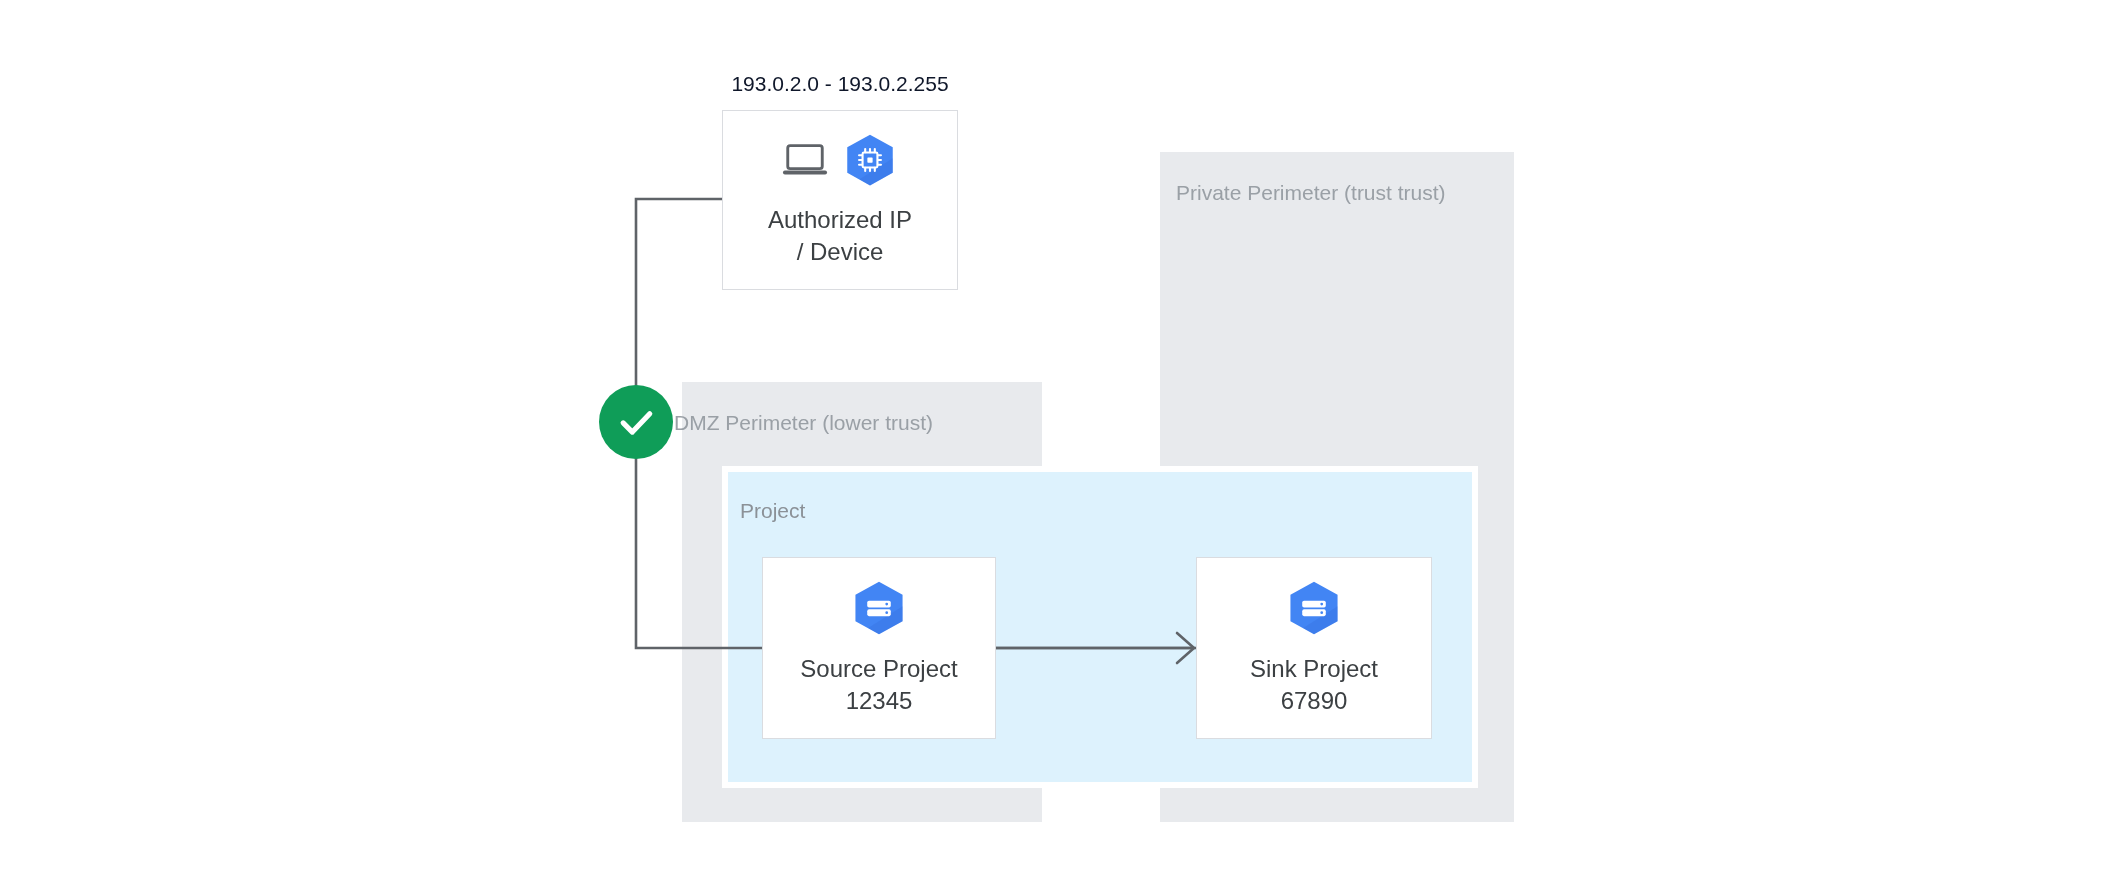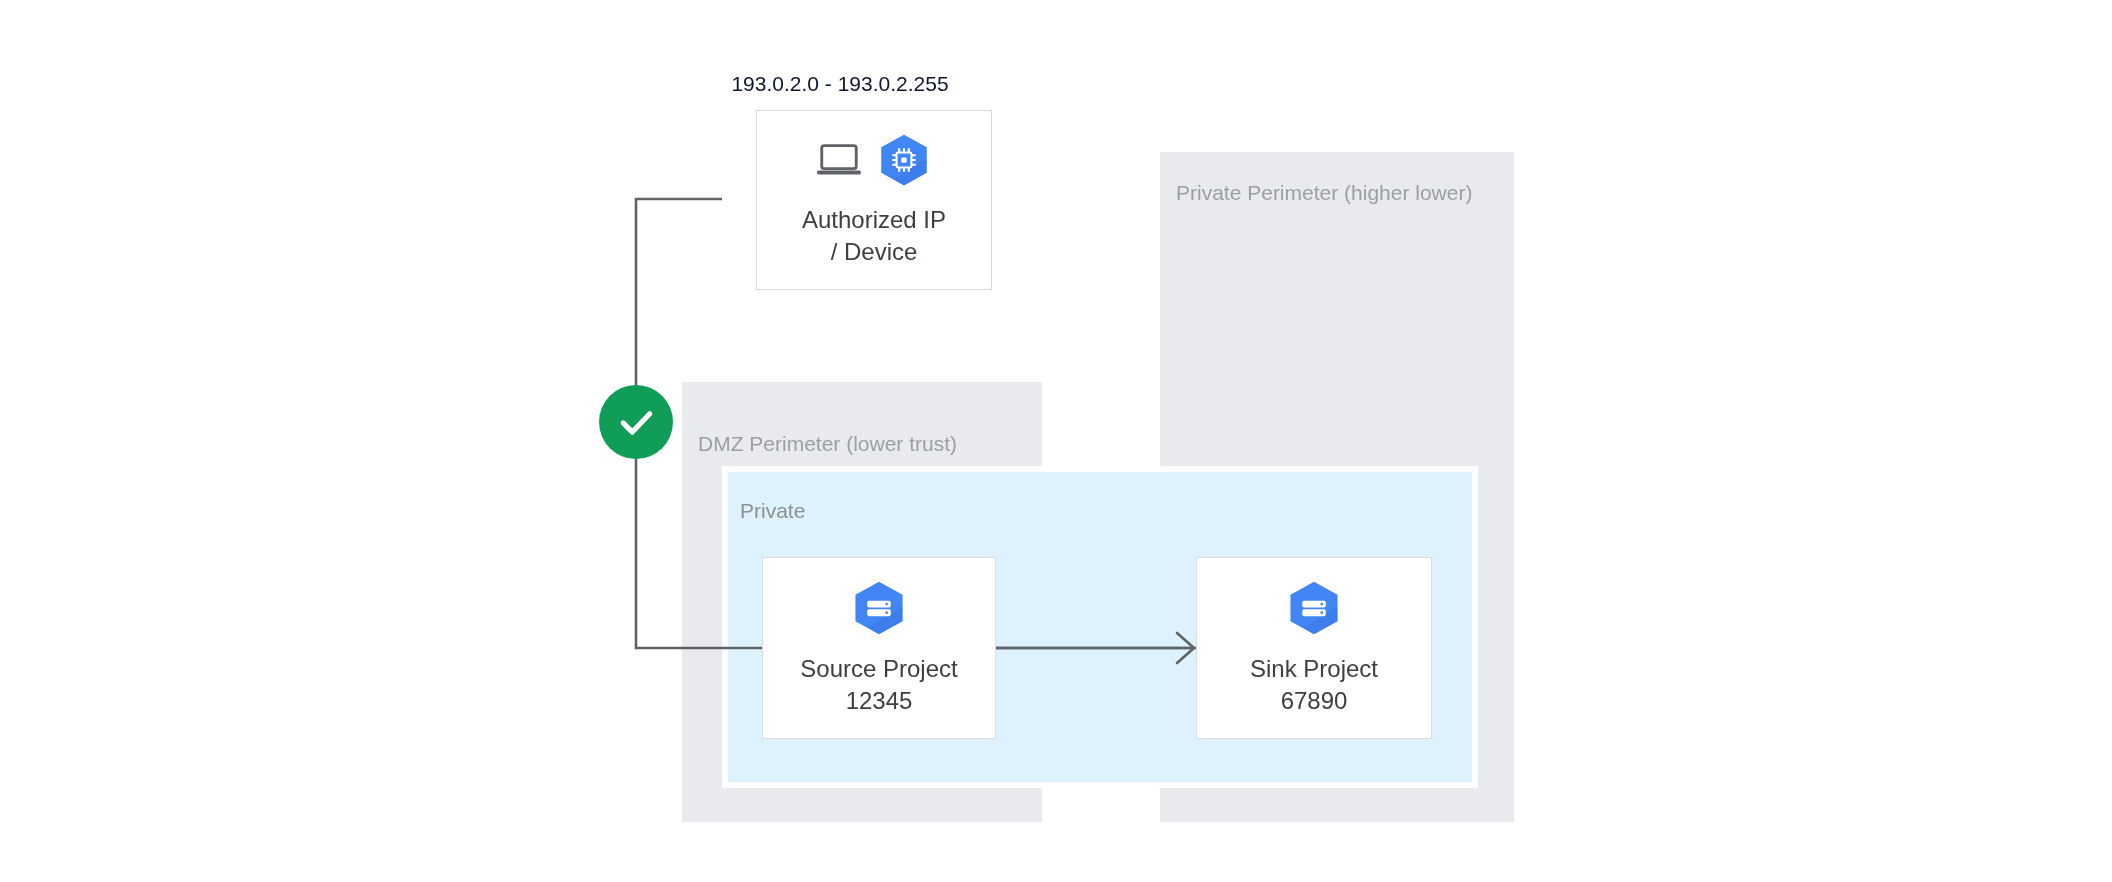--- a/index.html
+++ b/index.html
@@ -114,44 +114,44 @@
   }
 </style>
 </head>
 <body>
 
 <div id="canvas">
 
   <div class="perimeter" style="left:682px; top:382px; width:360px; height:440px;"></div>
   <div class="perimeter" style="left:1160px; top:152px; width:354px; height:670px;"></div>
 
-  <div class="perimeter-label" style="left:698px; top:410px;margin-top:21px;">DMZ Perimeter (lower trust)</div>
-  <div class="perimeter-label" style="left:1176px; top:180px;">Private Perimeter (higher lower)</div>
+  <div class="perimeter-label" style="left:674px; top:410px;">DMZ Perimeter (lower trust)</div>
+  <div class="perimeter-label" style="left:1176px; top:180px;">Private Perimeter (trust trust)</div>
 
   <div class="bridge" style="left:722px; top:466px; width:756px; height:322px;"></div>
-  <div class="bridge-label" style="left:740px; top:498px;">Private</div>
+  <div class="bridge-label" style="left:740px; top:498px;">Project</div>
 
   <svg id="connectors" viewBox="0 0 2112 882" xmlns="http://www.w3.org/2000/svg">
 
     <path d="M 722 199 L 636 199 L 636 648 L 1196 648" fill="none" stroke="#5f6368" stroke-width="2.6"></path>
 
     <path d="M 995 648 L 1192 648" fill="none" stroke="#5f6368" stroke-width="2.6"></path>
     <path d="M 1177 633 L 1194 648 L 1177 663" fill="none" stroke="#5f6368" stroke-width="2.6" stroke-linecap="round" stroke-linejoin="round"></path>
   </svg>
 
 
   <div class="check-badge" style="left:599px; top:385px; width:74px; height:74px; background:#0f9d58;">
     <svg width="44" height="44" viewBox="0 0 24 24">
       <path d="M5 12.5 L10 17.5 L19.5 7.5" fill="none" stroke="#ffffff" stroke-width="2.8" stroke-linecap="round" stroke-linejoin="round"></path>
     </svg>
   </div>
 
   <div class="caption" style="left:722px; top:72px; width:236px;">193.0.2.0 - 193.0.2.255</div>
 
-  <div class="node" style="left:756px; top:110px; width:236px; height:180px;">
+  <div class="node" style="left:722px; top:110px; width:236px; height:180px;">
     <div class="node-icons">
 
       <svg width="46" height="40" viewBox="0 0 48 40">
         <rect x="6" y="5" width="36" height="24" rx="2.5" fill="none" stroke="#5f6368" stroke-width="3"></rect>
         <rect x="1" y="31" width="46" height="4" rx="2" fill="#5f6368"></rect>
       </svg>
 
       <svg width="56" height="56" viewBox="0 0 64 64">
         <polygon points="32,3 58,17.5 58,46.5 32,61 6,46.5 6,17.5" fill="#4285f4"></polygon>
         <polygon points="58,30 58,46.5 32,61 20,54" fill="#3367d6" opacity="0.28"></polygon>

